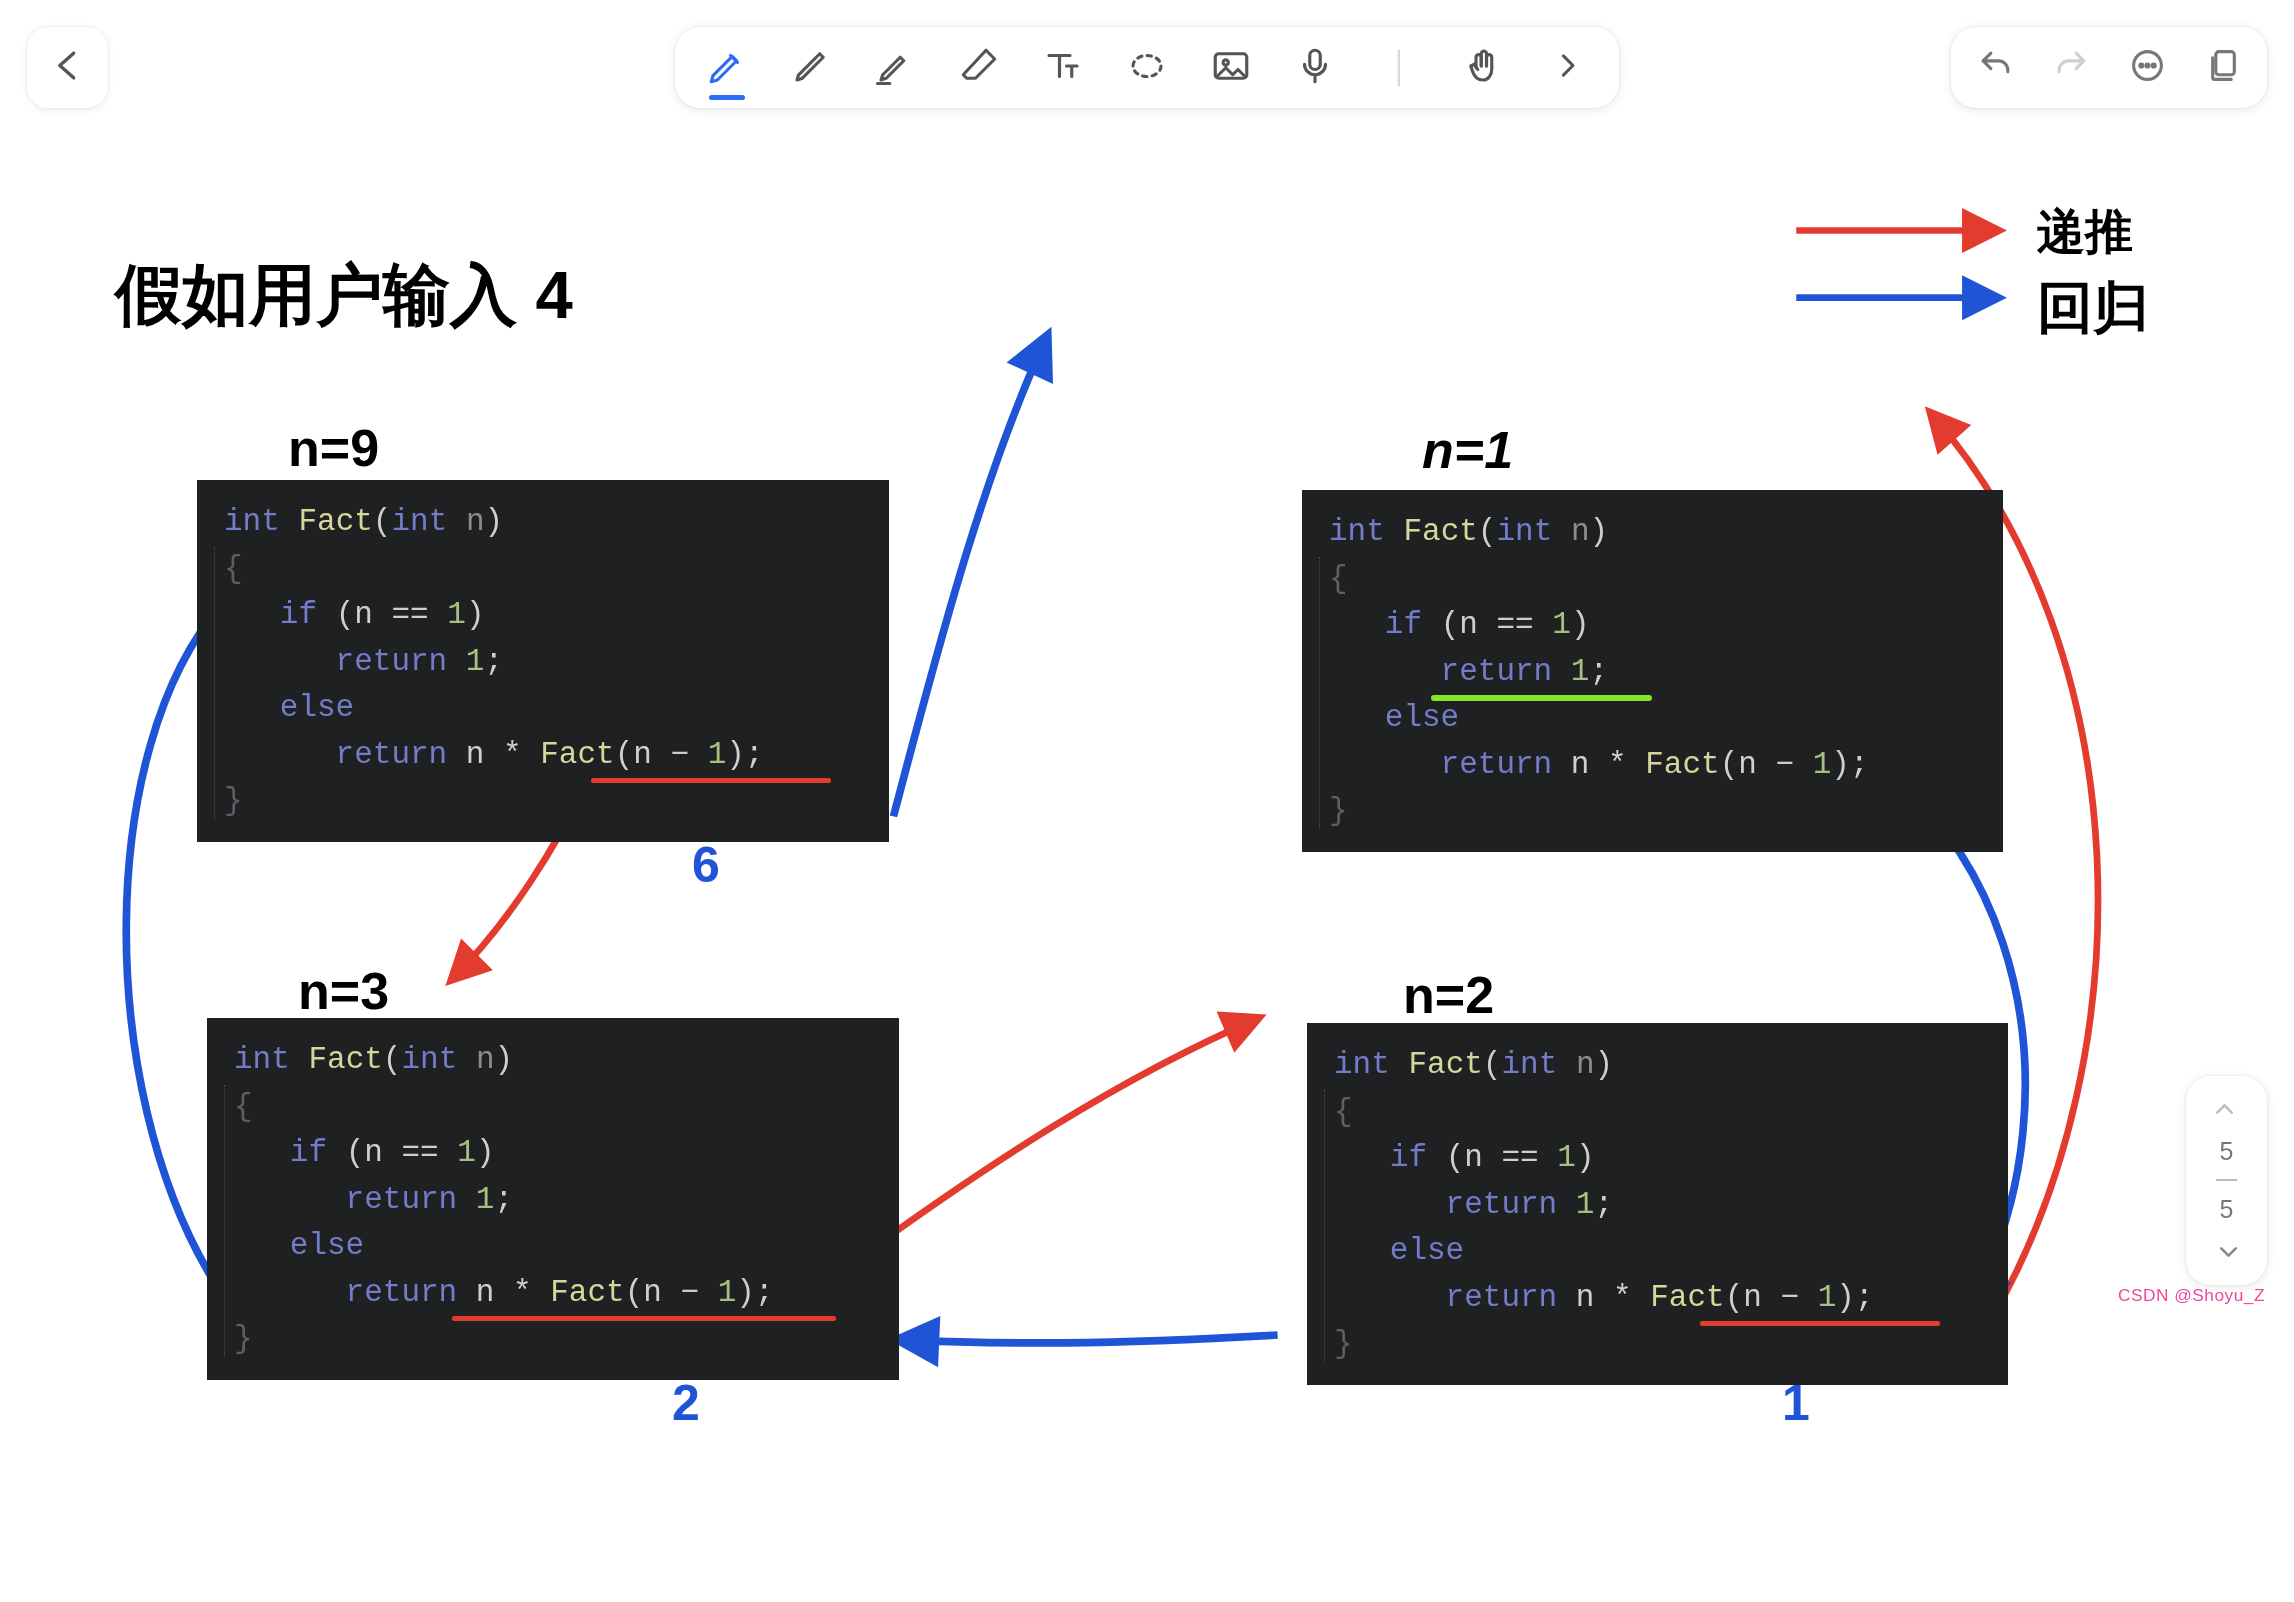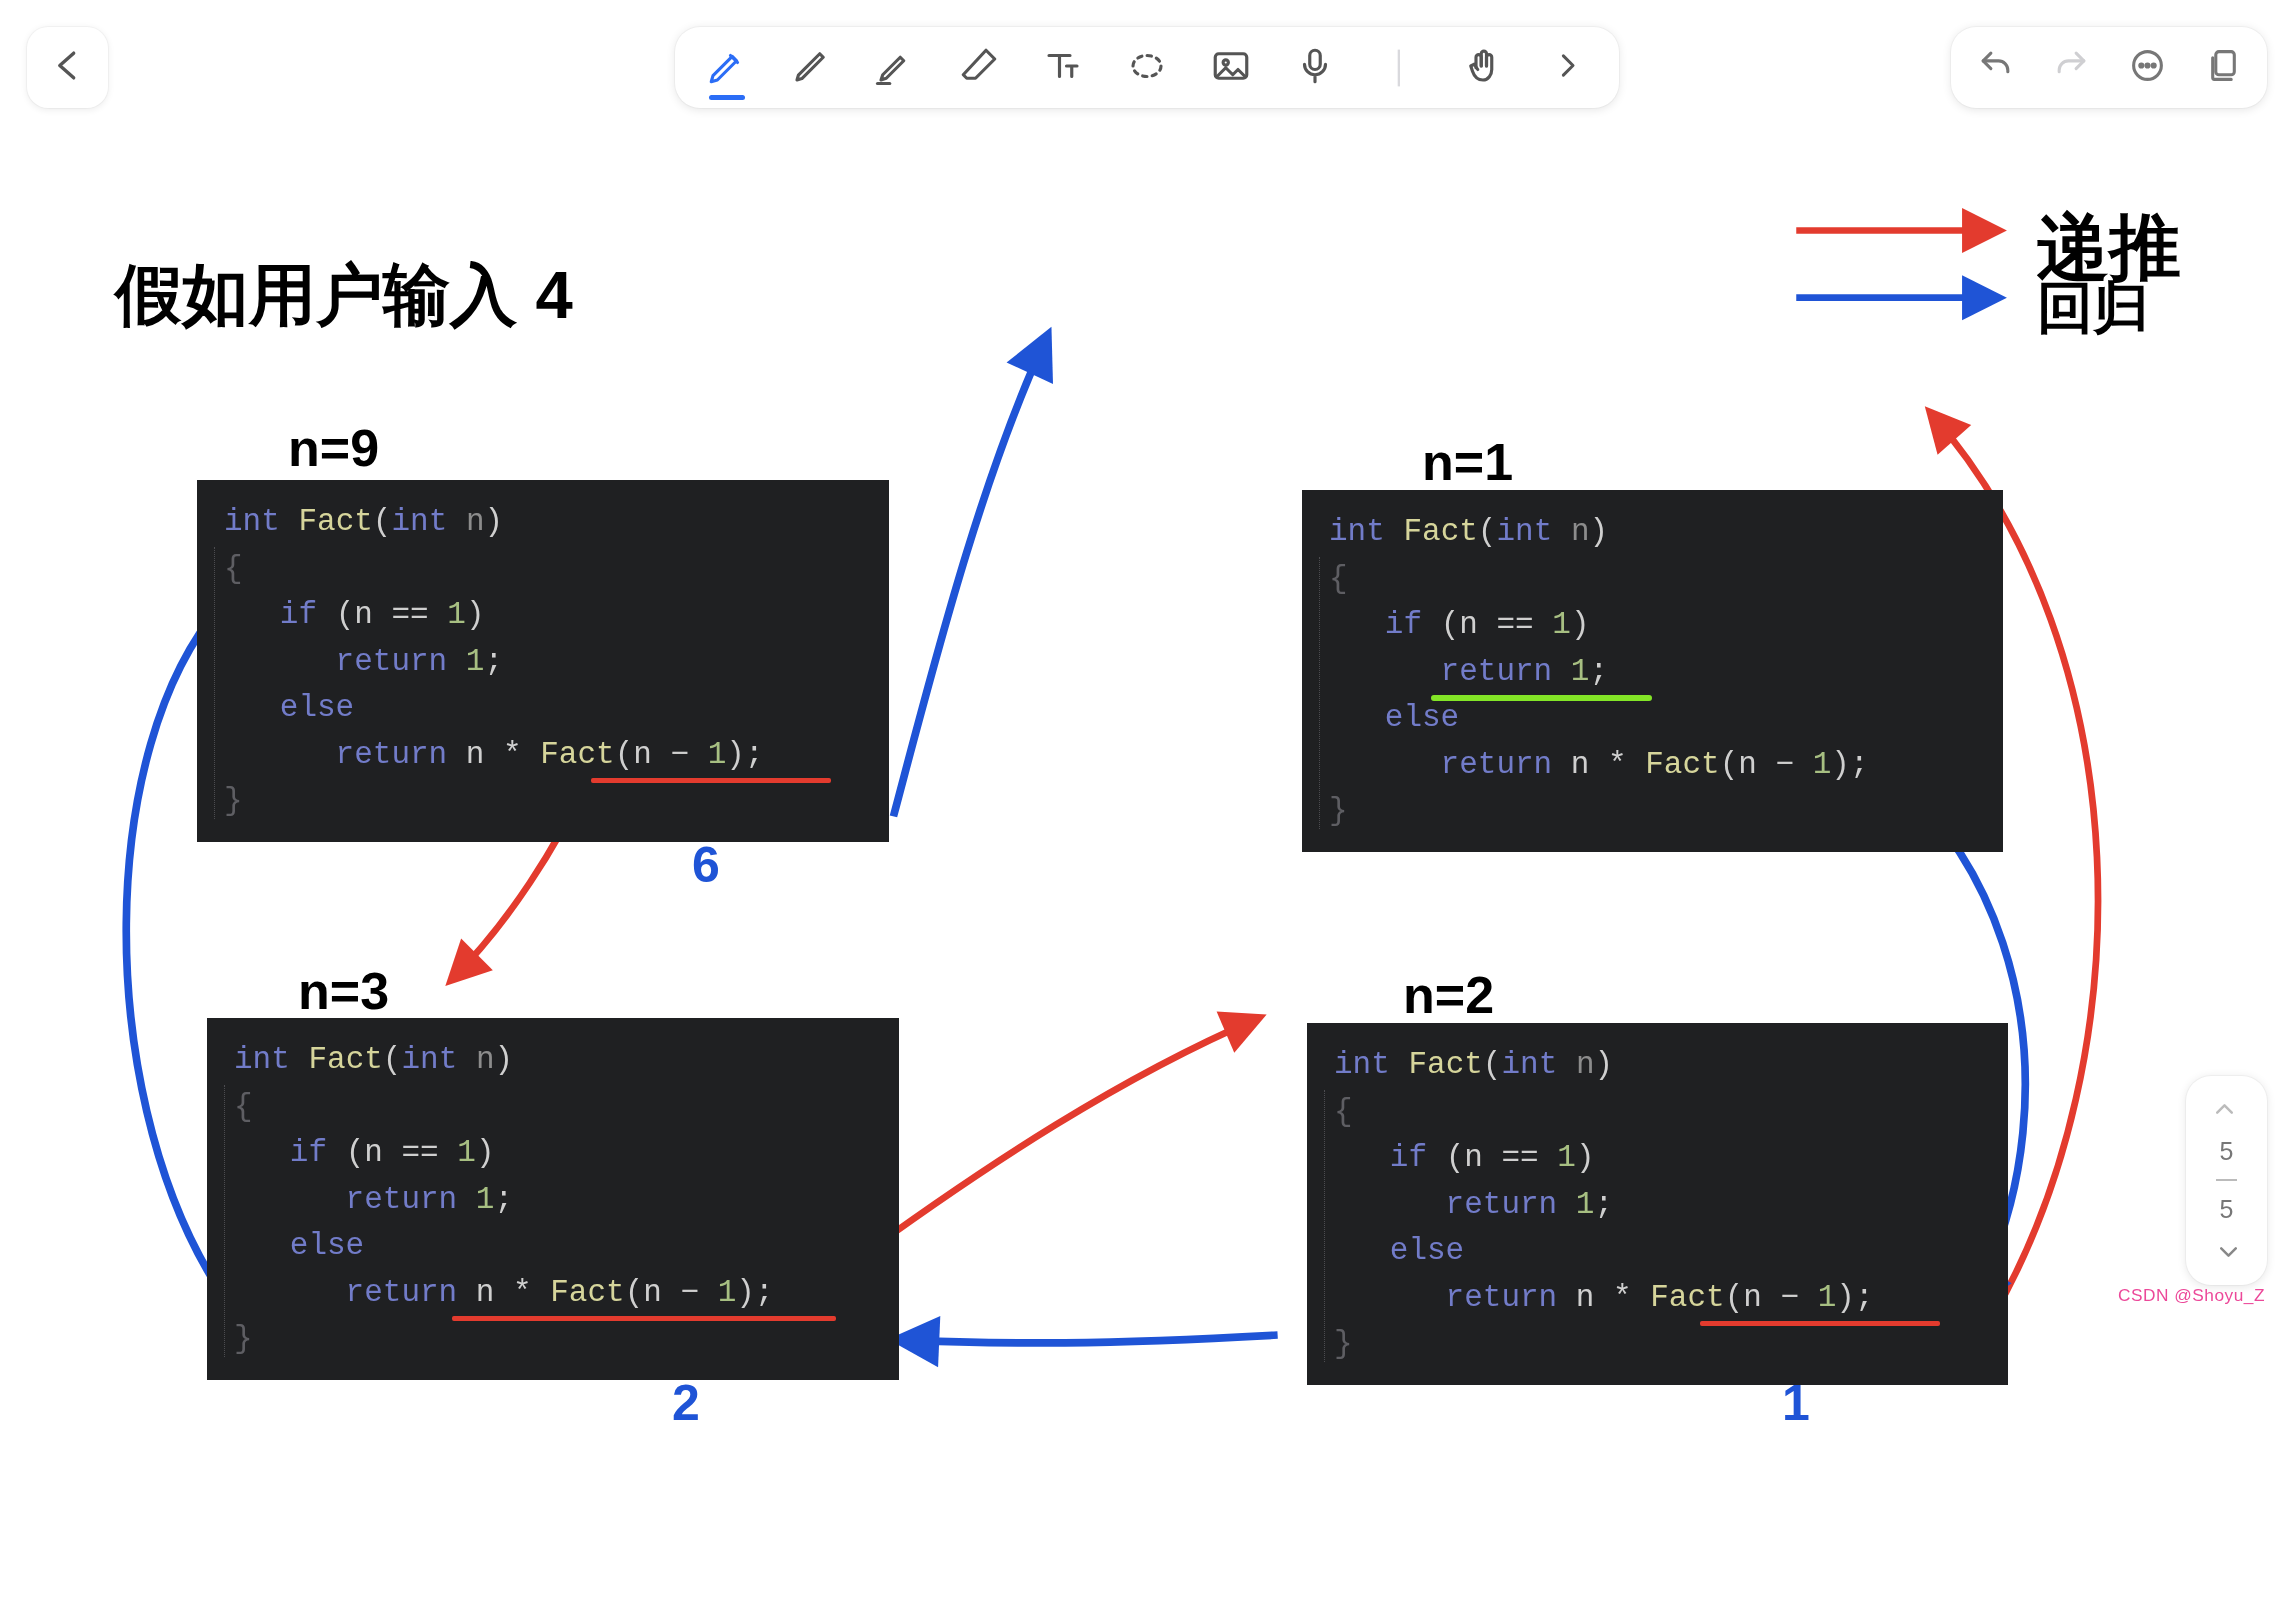--- a/index.html
+++ b/index.html
@@ -338,27 +338,27 @@
     <path d="M1330 1390 C 1150 1400, 1050 1400, 935 1395" stroke="#1f54d6" stroke-width="8" fill="none" marker-end="url(#arrB)"></path>
 
     <path d="M220 1330 C 100 1130, 100 780, 230 630 C 340 510, 500 770, 590 820" stroke="#1f54d6" stroke-width="8" fill="none" marker-end="url(#arrB)"></path>
 
     <path d="M930 850 C 970 700, 1020 500, 1090 350" stroke="#1f54d6" stroke-width="8" fill="none" marker-end="url(#arrB)"></path>
   </svg>
 
   <div class="hand" style="left:115px; top:250px; font-size:67px;">假如用户输入 4</div>
 
 
-  <div class="hand" style="left:2037px; top:200px; font-size:72px;">递推</div>
+  <div class="hand" style="left:2037px; top:200px; font-size:48px;">递推</div>
   <div class="hand" style="left:2037px; top:271px; font-size:56px;">回归</div>
 
   <div class="hand" style="left:288px; top:418px; font-size:52px;">n=9</div>
   <div class="hand" style="left:298px; top:961px; font-size:52px;">n=3</div>
   <div class="hand" style="left:1403px; top:965px; font-size:52px;">n=2</div>
-  <div class="hand" style="left:1422px; top:432px; font-size:52px;">n=1</div>
+  <div class="hand" style="left:1422px; top:420px; font-size:52px;font-style:italic;">n=1</div>
 
   <div class="hand" style="left:1652px; top:584px; font-size:48px; color:#83e527; font-weight:700;">满足限制条件</div>
 
   <div class="hand" style="left:692px; top:836px; font-size:50px; color:#1f54d6;">6</div>
   <div class="hand" style="left:672px; top:1374px; font-size:50px; color:#1f54d6;">2</div>
   <div class="hand" style="left:1782px; top:1374px; font-size:50px; color:#1f54d6;">1</div>
 
   <div class="code-block" style="left:197px; top:480px; width:692px;">
     <div class="guide"></div>
     <div><span class="type">int</span> <span class="fn">Fact</span><span class="punc">(</span><span class="type">int</span> <span class="param">n</span><span class="punc">)</span></div>

